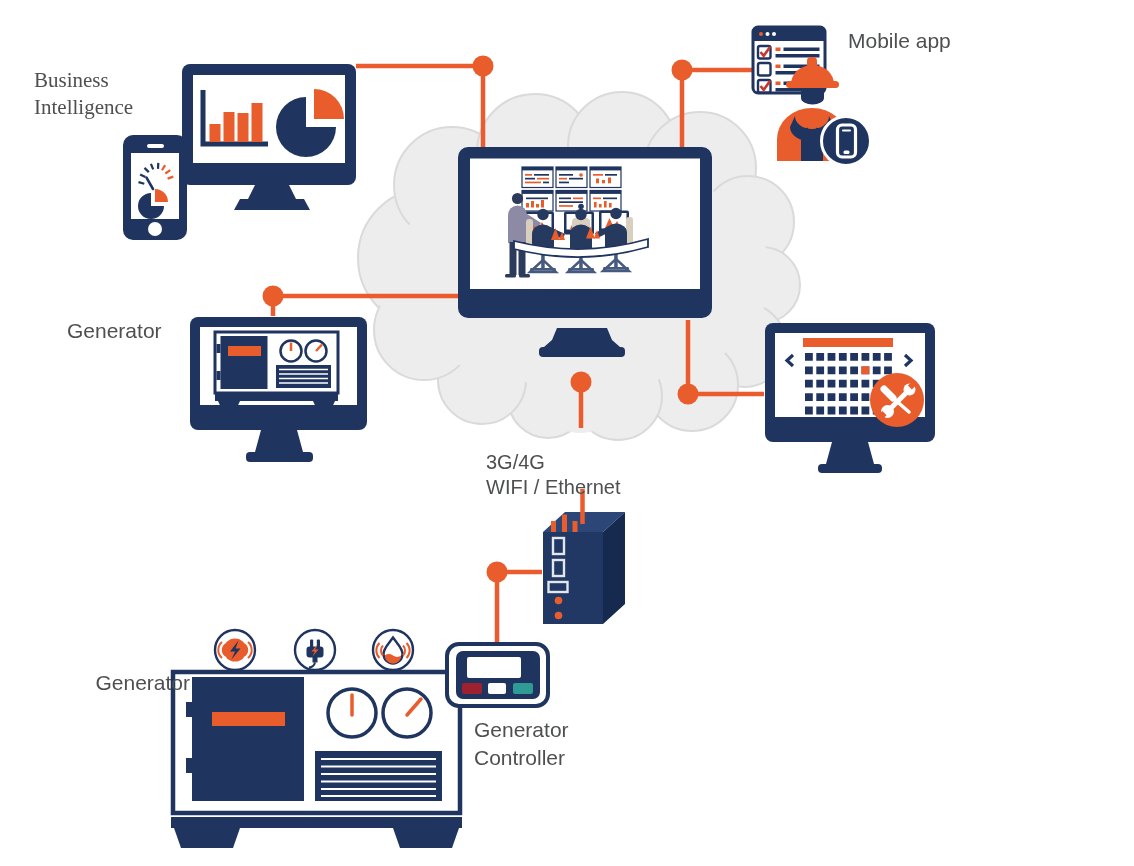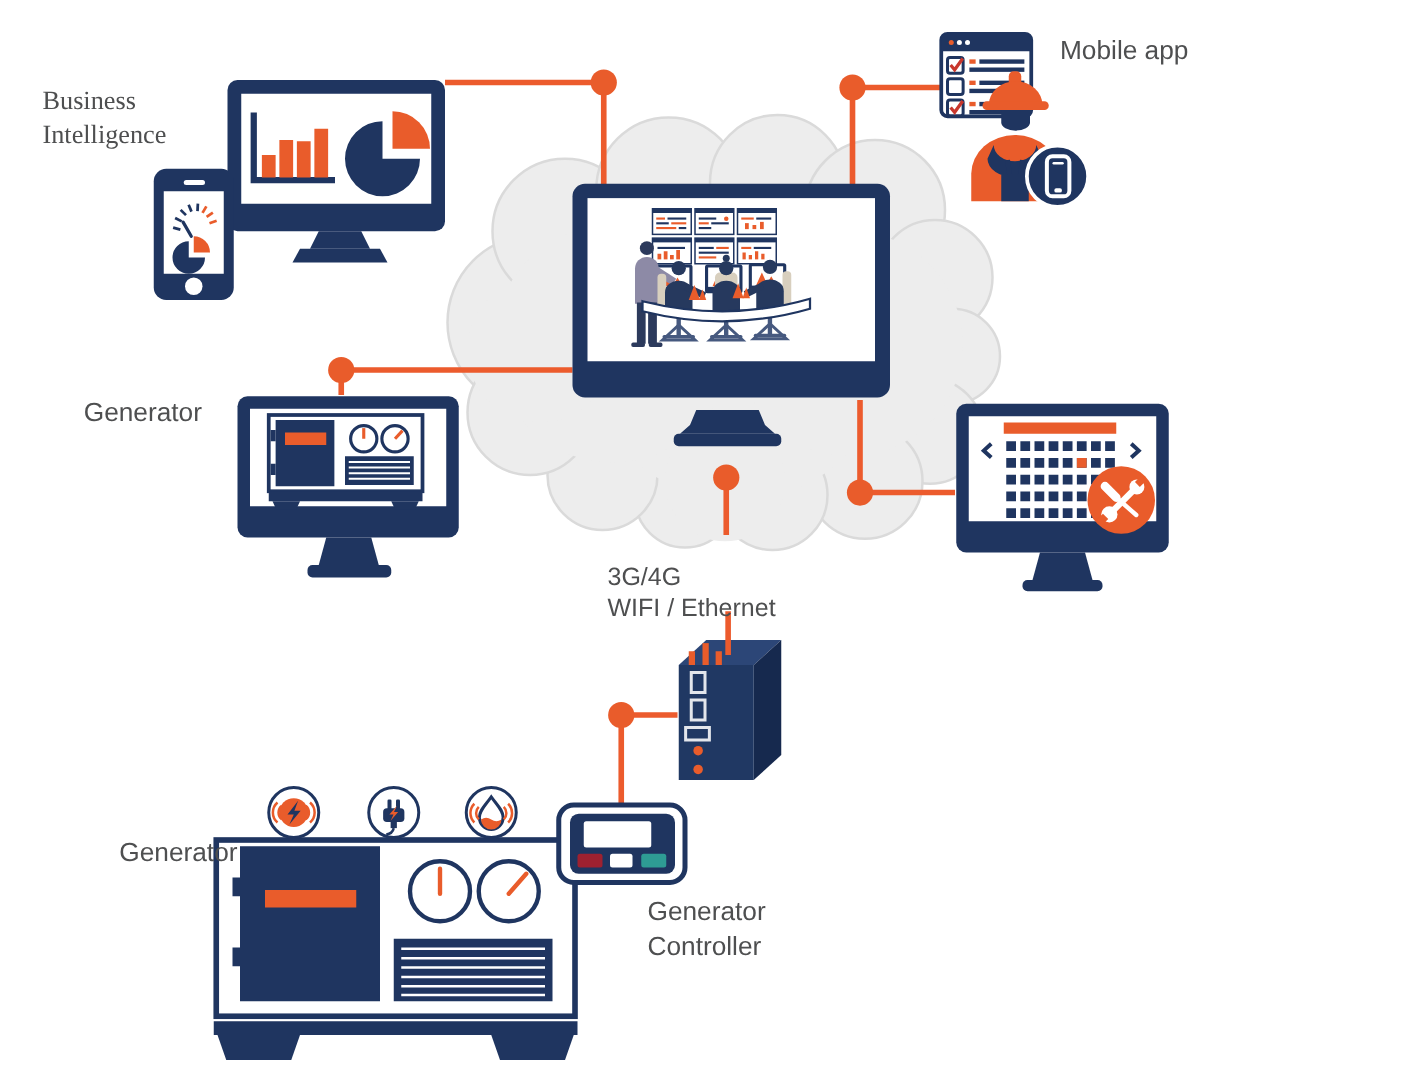--- a/index.html
+++ b/index.html
@@ -424,14 +424,14 @@
 
 <div class="lbl" style="left:67px;top:317px;width:130px;">Generator</div>
 
 
 <div class="lbl" style="left:486px;top:438px;width:200px;text-align:left;font-size:20px;line-height:25px;margin-top:12px;">3G/4G
 WIFI / Ethernet</div>
 
 
 <div class="lbl" style="left:60px;top:669px;width:130px;text-align:right;">Generator</div>
 
-<div class="lbl" style="left:474px;top:716px;width:120px;line-height:28px;margin-left:44px;">Generator Controller</div>
+<div class="lbl" style="left:474px;top:716px;width:120px;line-height:28px;">Generator Controller</div>
 </div>
 
 </body></html>

